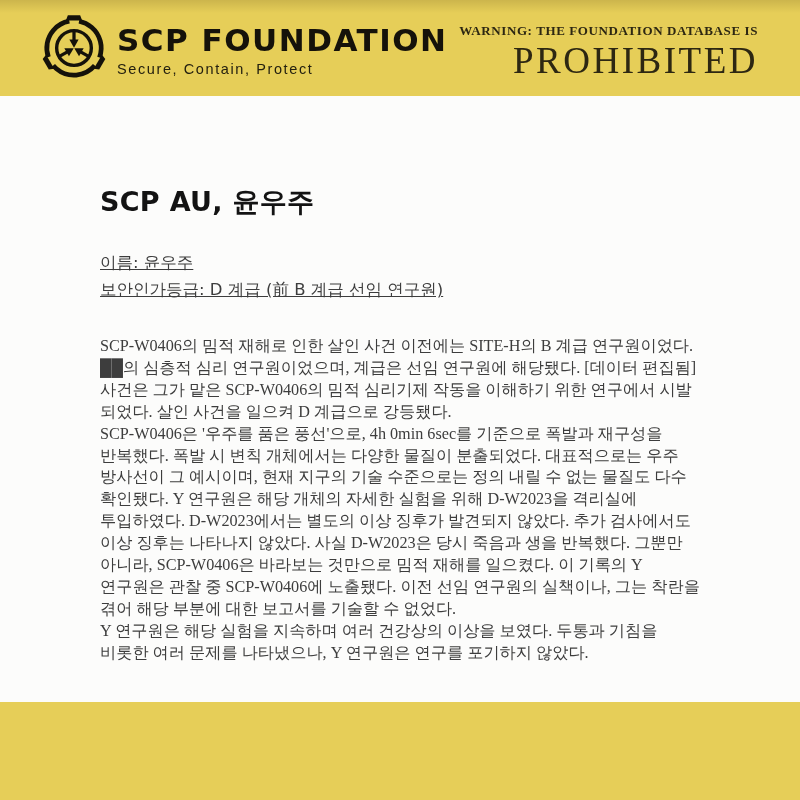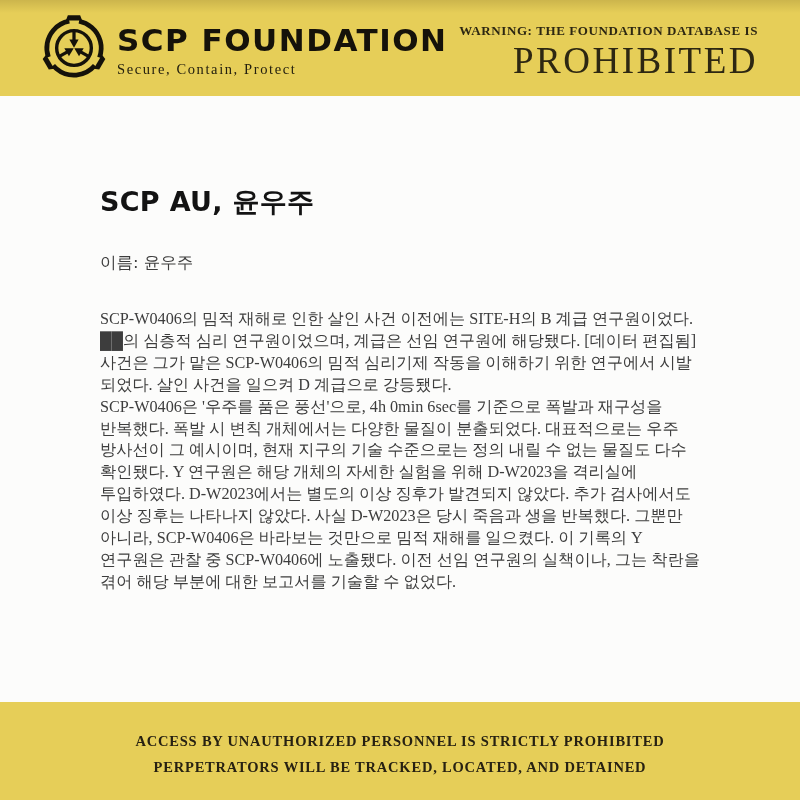--- a/index.html
+++ b/index.html
@@ -33,21 +33,21 @@
   .brand-text { margin-left: 9px; padding-top: 10px; }
   .brand-title {
     font-size: 31px;
     font-weight: 800;
     letter-spacing: 1.5px;
     color: #15120a;
     line-height: 1.05;
     white-space: nowrap;
   }
   .brand-motto {
-    font-family: Liberation Serif, serif;
+    font-family: Liberation Sans, sans-serif;
     font-size: 14.5px;
     letter-spacing: 1.6px;
     color: #24200f;
     margin-top: 4px;
     white-space: nowrap;
   }
   .warning-block {
     text-align: right;
     padding: 23px 42px 0 0;
     font-family: "Liberation Serif", "DejaVu Serif", serif;
@@ -82,20 +82,21 @@
     font-size: 27px;
     font-weight: bold;
     color: #131313;
     letter-spacing: 0.3px;
   }
   .info-block {
     margin-top: 29px;
     font-size: 16.5px;
     line-height: 27px;
     color: #3d3d3d;
+    text-decoration: underline;
   }
   .paragraphs {
     margin-top: 33px;
     font-size: 16.2px;
     line-height: 21.9px;
     color: #3d3d3d;
     word-break: keep-all;
     overflow-wrap: break-word;
     font-family: Liberation Serif, serif;
   }
@@ -155,26 +156,24 @@
       <div class="warning-line">WARNING: THE FOUNDATION DATABASE IS</div>
       <div class="classified-line">PROHIBITED</div>
     </div>
   </header>
 
   <main class="main">
     <h1 class="doc-title">SCP AU, 윤우주</h1>
 
     <div class="info-block">
       <div>이름: 윤우주</div>
+      <div>보안인가등급: D 계급 (前 B 계급 선임 연구원)</div>
     </div>
 
     <div class="paragraphs">
         <p>SCP-W0406의 밈적 재해로 인한 살인 사건 이전에는 SITE-H의 B 계급 연구원이었다. ██의 심층적 심리 연구원이었으며, 계급은 선임 연구원에 해당됐다. [데이터 편집됨] 사건은 그가 맡은 SCP-W0406의 밈적 심리기제 작동을 이해하기 위한 연구에서 시발 되었다. 살인 사건을 일으켜 D 계급으로 강등됐다.</p>
         <p>SCP-W0406은 '우주를 품은 풍선'으로, 4h 0min 6sec를 기준으로 폭발과 재구성을 반복했다. 폭발 시 변칙 개체에서는 다양한 물질이 분출되었다. 대표적으로는 우주 방사선이 그 예시이며, 현재 지구의 기술 수준으로는 정의 내릴 수 없는 물질도 다수 확인됐다. Y 연구원은 해당 개체의 자세한 실험을 위해 D-W2023을 격리실에 투입하였다. D-W2023에서는 별도의 이상 징후가 발견되지 않았다. 추가 검사에서도 이상 징후는 나타나지 않았다. 사실 D-W2023은 당시 죽음과 생을 반복했다. 그뿐만 아니라, SCP-W0406은 바라보는 것만으로 밈적 재해를 일으켰다. 이 기록의 Y 연구원은 관찰 중 SCP-W0406에 노출됐다. 이전 선임 연구원의 실책이나, 그는 착란을 겪어 해당 부분에 대한 보고서를 기술할 수 없었다.</p>
+        <p>Y 연구원은 해당 실험을 지속하며 여러 건강상의 이상을 보였다. 두통과 기침을 비롯한 여러 문제를 나타냈으나, Y 연구원은 연구를 포기하지 않았다.</p>
       </div>
   </main>
 
-  <footer class="footer">
-    <div class="footer-line">ACCESS BY UNAUTHORIZED PERSONNEL IS STRICTLY PROHIBITED</div>
-    <div class="footer-line">PERPETRATORS WILL BE TRACKED, LOCATED, AND DETAINED</div>
-  </footer>
 
 </div>
 
 </body></html>

